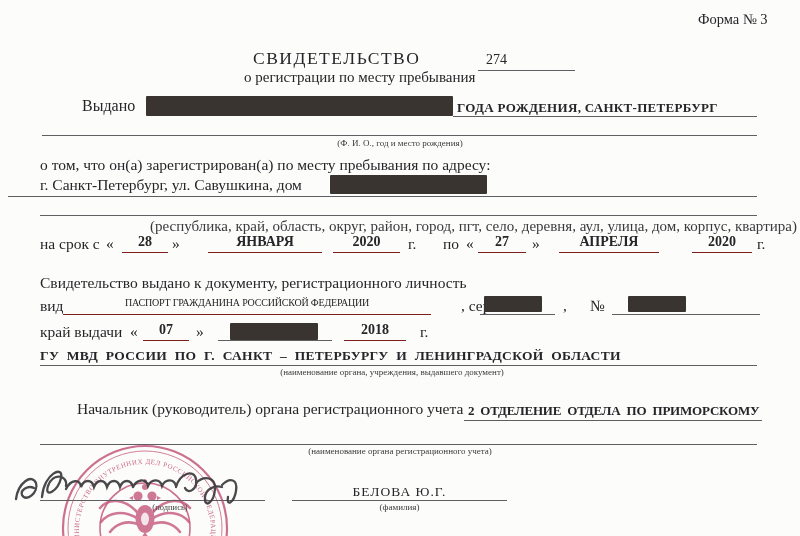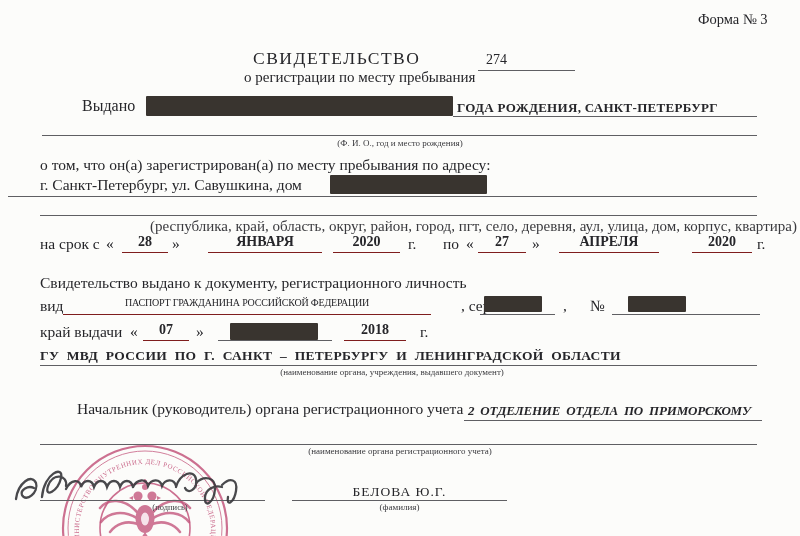--- a/index.html
+++ b/index.html
@@ -113,21 +113,21 @@
   <div class="redact" style="left:230px;top:323px;width:88px;height:17px;"></div>
   <div class="rule" style="left:218px;top:340px;width:114px;"></div>
   <div class="cell" style="left:344px;top:322px;width:62px;height:18px;">2018</div>
   <div class="abs body15" style="left:420px;top:323px;">г.</div>
 
   <div class="abs cond" style="left:40px;top:348px;font-size:13.5px;word-spacing:4px;letter-spacing:0.3px;">ГУ МВД РОССИИ ПО Г. САНКТ – ПЕТЕРБУРГУ И ЛЕНИНГРАДСКОЙ ОБЛАСТИ</div>
   <div class="rule" style="left:40px;top:365px;width:717px;"></div>
   <div class="abs cap" style="left:242px;top:367px;width:300px;">(наименование органа, учреждения, выдавшего документ)</div>
 
   <div class="abs body15" style="left:54px;top:400px;margin-left:23px;">Начальник (руководитель) органа регистрационного учета</div>
-  <div class="abs cond" style="left:468px;top:403px;font-size:13px;word-spacing:3px;font-style:italic;">2 ОТДЕЛЕНИЕ ОТДЕЛА ПО ПРИМОРСКОМУ</div>
+  <div class="abs cond" style="left:468px;top:403px;font-size:13px;word-spacing:3px;">2 ОТДЕЛЕНИЕ ОТДЕЛА ПО ПРИМОРСКОМУ</div>
   <div class="rule" style="left:464px;top:420px;width:298px;"></div>
 
   <div class="rule" style="left:40px;top:444px;width:717px;"></div>
   <div class="abs cap" style="left:250px;top:446px;width:300px;">(наименование органа регистрационного учета)</div>
 
   <div class="rule" style="left:40px;top:500px;width:225px;"></div>
   <div class="abs cap" style="left:130px;top:502px;width:80px;font-size:8.5px;">(подпись)</div>
 
   <div class="abs" style="left:292px;top:484px;width:215px;text-align:center;
        font-size:13.5px;letter-spacing:1px;">БЕЛОВА Ю.Г.</div>

